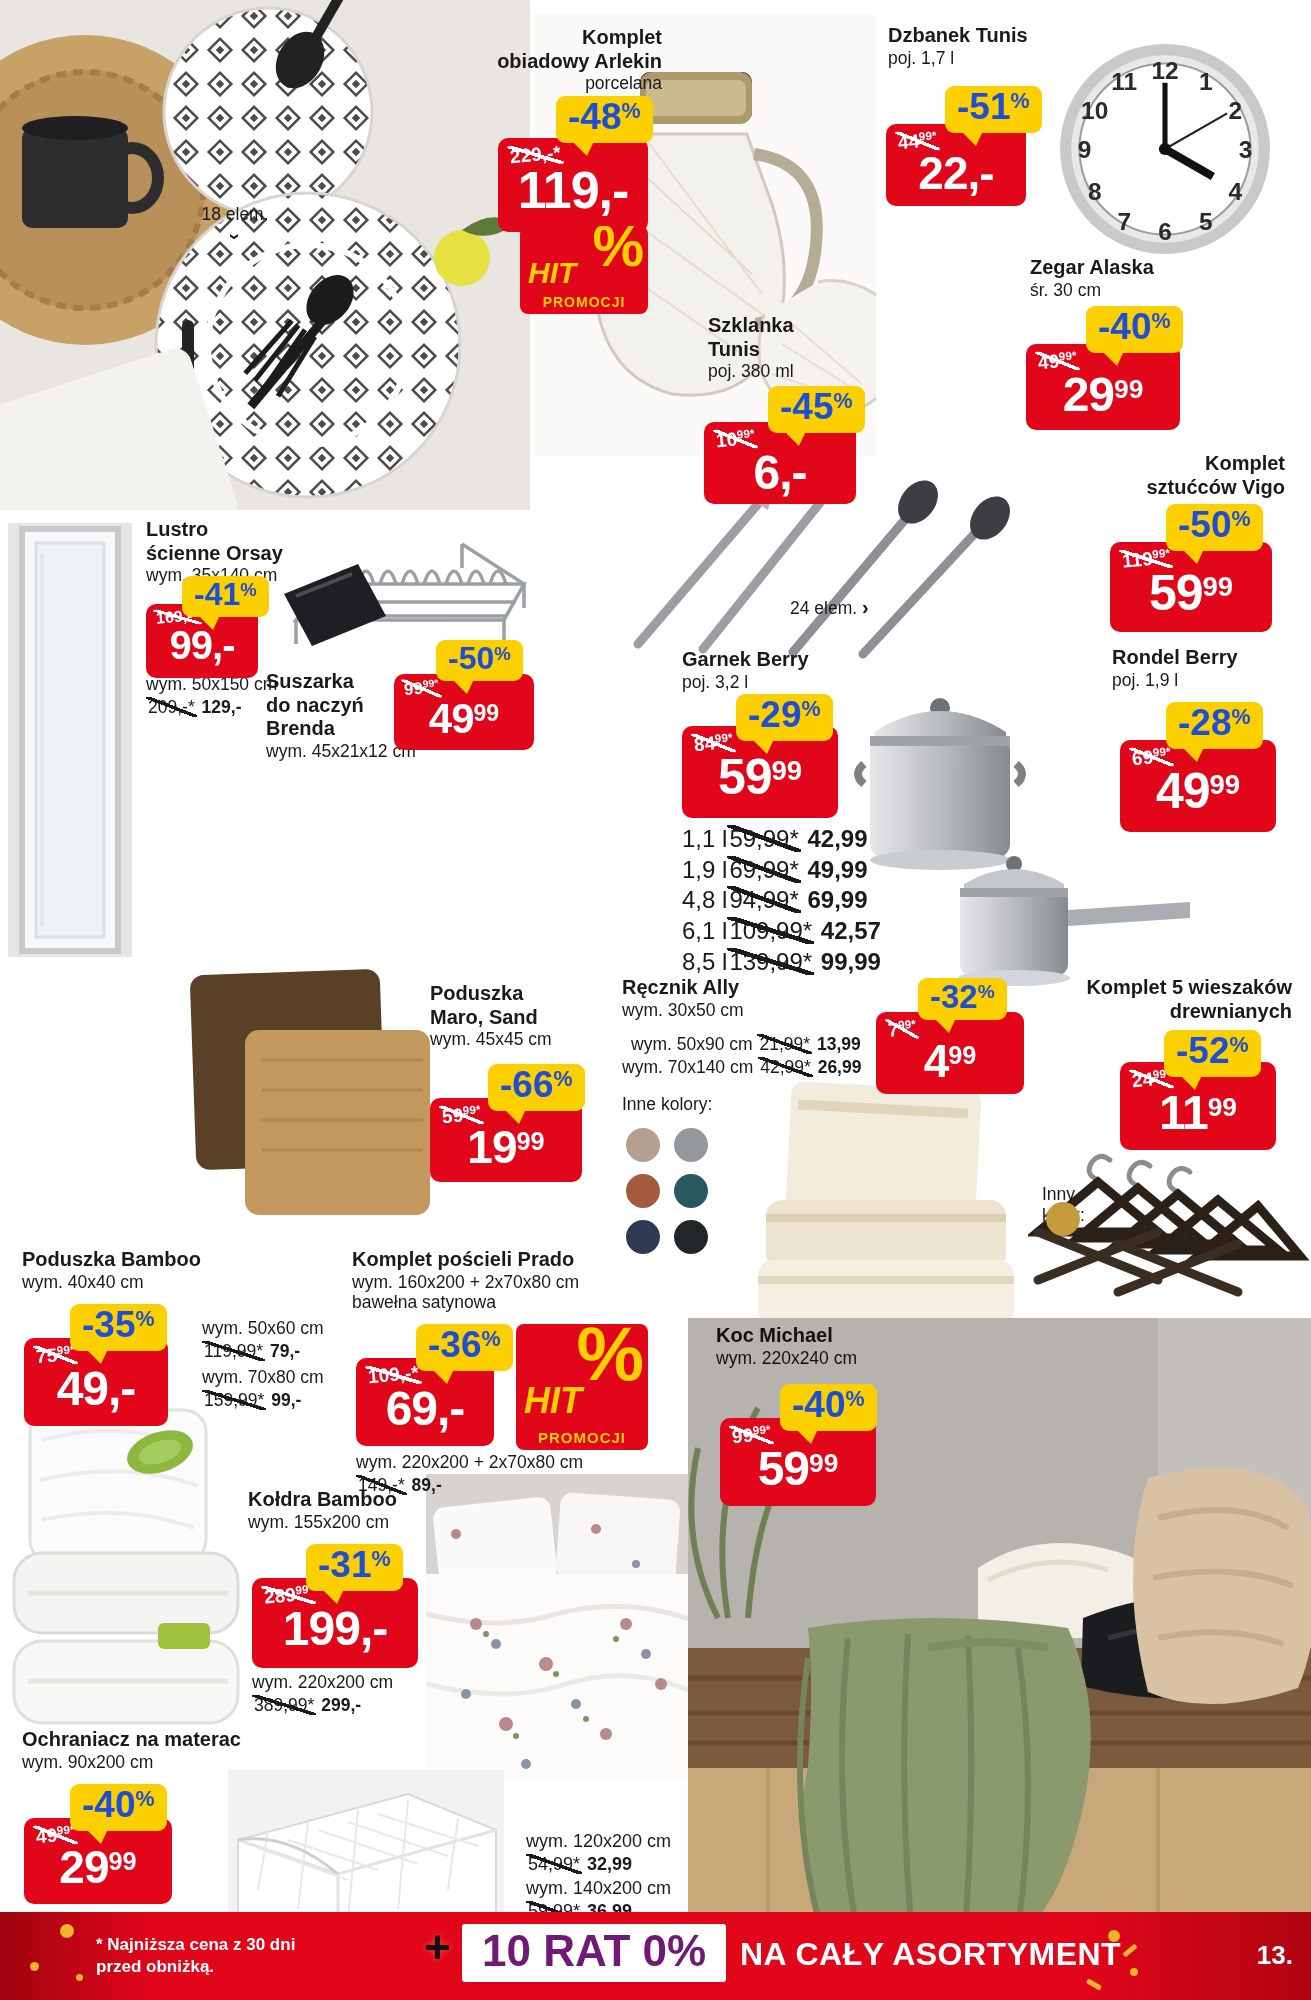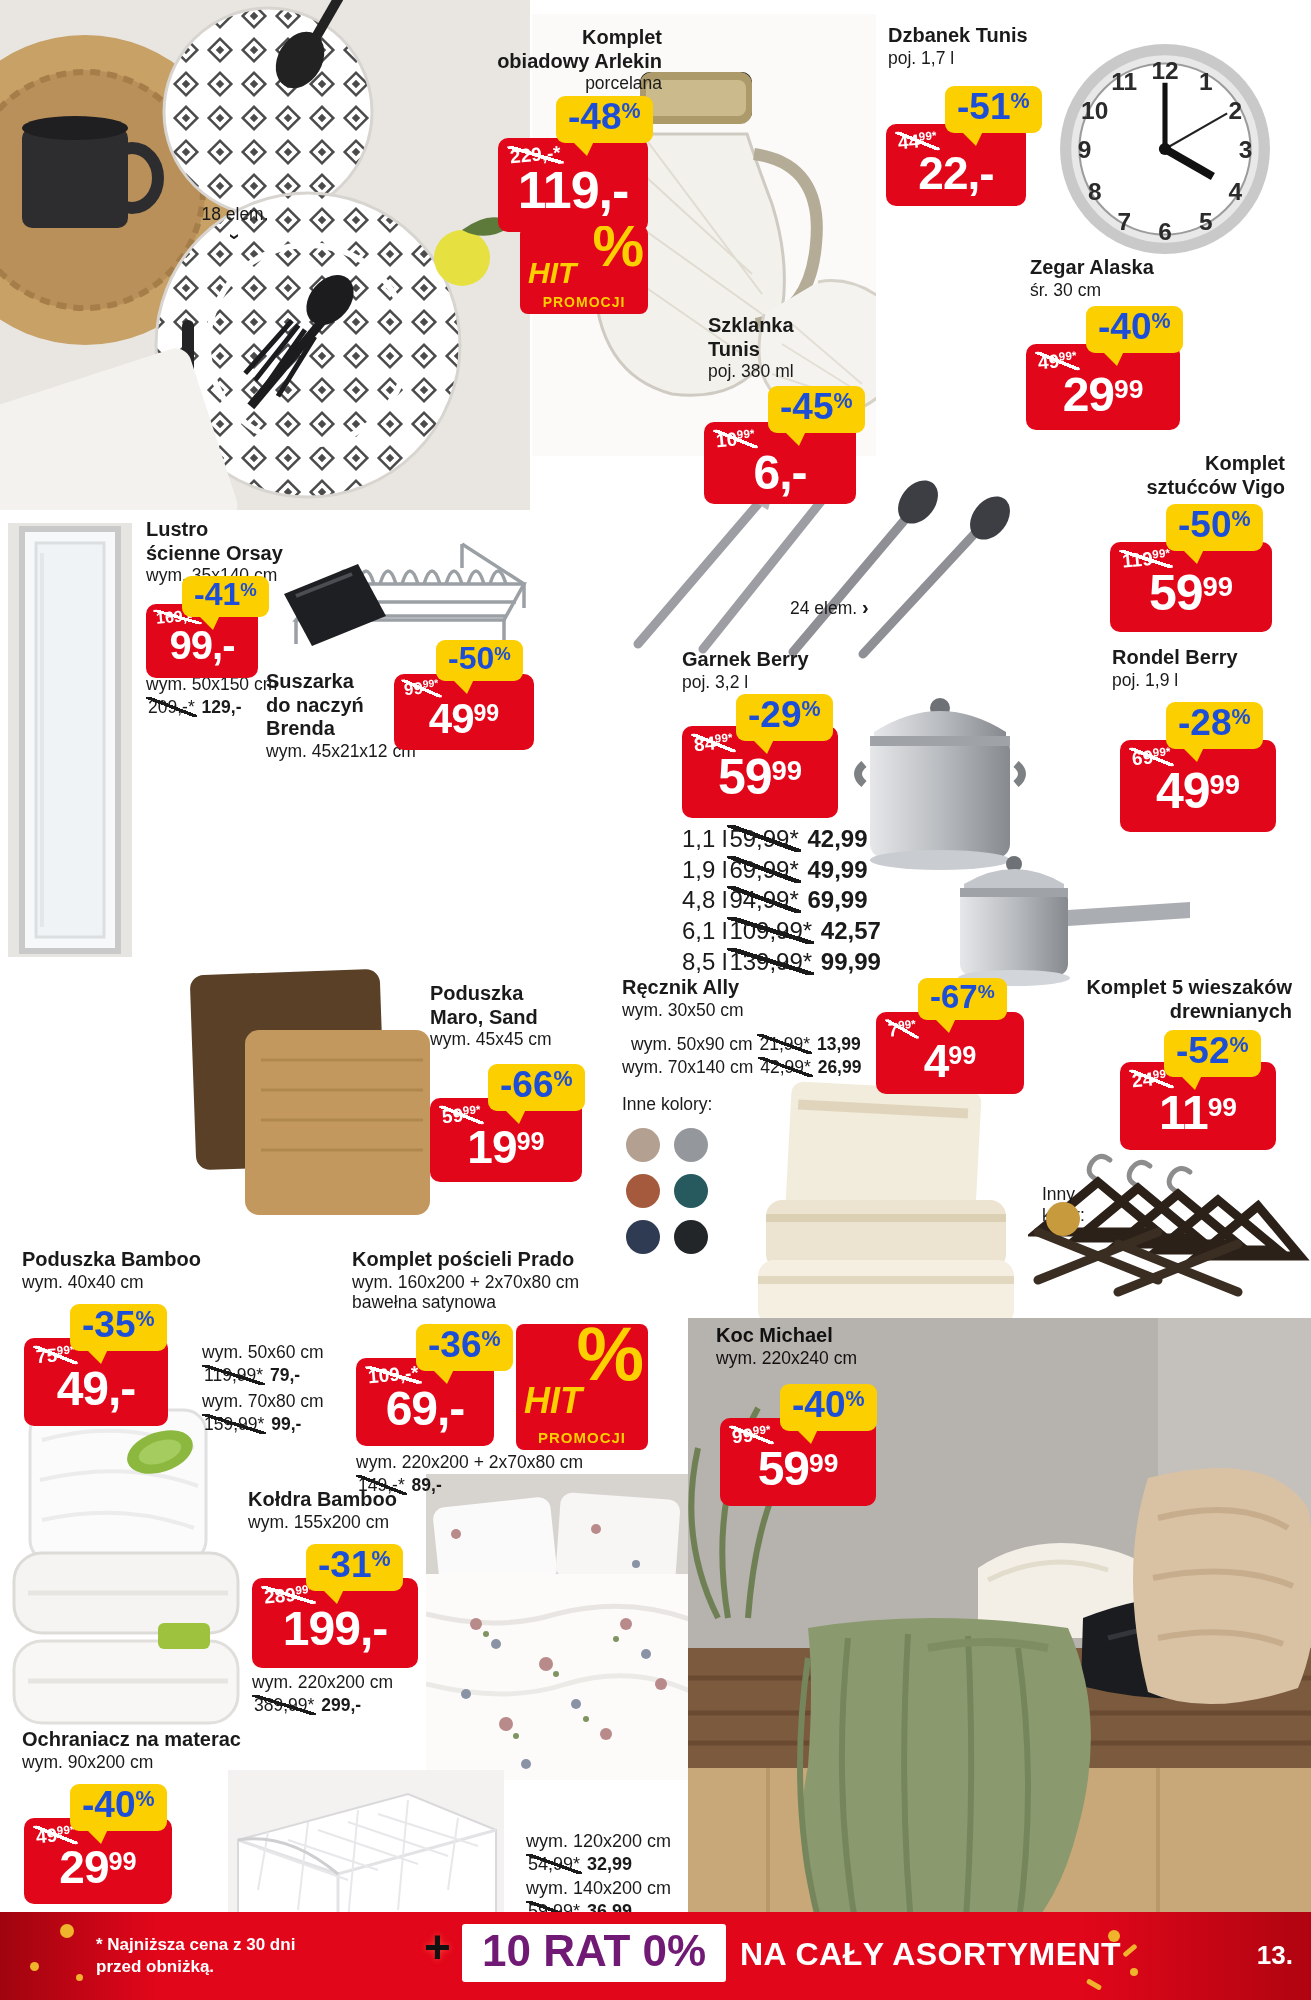--- a/index.html
+++ b/index.html
@@ -524,21 +524,21 @@
       <span class="strike">21,99*</span>
       <b>13,99</b>
     </div>
     <div class="p-var">
       <span>wym. 70x140 cm</span>
       <span class="strike">42,99*</span>
       <b>26,99</b>
     </div>
   </div>
   <div class="disc" style="left:918px;top:978px;font-size:33px;">
-    <span>-67</span><sup>%</sup>
+    <span>-32</span><sup>%</sup>
   </div>
   <div class="pricebox" style="left:876px;top:1012px;width:148px;height:82px;">
     <span class="old strike"><span>7</span><sup>99*</sup></span>
     <div class="new" style="font-size:46px;">
       <span>4</span><sup>99</sup>
     </div>
   </div>
   <div class="ptext" style="left:622px;top:1094px;">
     <div class="p-sub">Inne kolory:</div>
   </div>
@@ -576,21 +576,21 @@
   </div>
   <div class="disc" style="left:70px;top:1304px;">
     <span>-35</span><sup>%</sup>
   </div>
   <div class="pricebox" style="left:24px;top:1338px;width:144px;height:88px;">
     <span class="old strike"><span>75</span><sup>99*</sup></span>
     <div class="new" style="font-size:48px;">
       <span>49</span><span class="inline-dec">,-</span>
     </div>
   </div>
-  <div class="ptext" style="left:202px;top:1318px;width:180px;margin-top:24px;">
+  <div class="ptext" style="left:202px;top:1318px;width:180px;">
     <div class="p-sub">wym. 50x60 cm</div>
     <div class="p-var"><span class="strike">119,99*</span>
       <b>79,-</b></div>
     <div class="p-sub" style="margin-top:6px;">wym. 70x80 cm</div>
     <div class="p-var"><span class="strike">159,99*</span>
       <b>99,-</b></div>
   </div>
 
   <div class="ptext" style="left:352px;top:1248px;width:280px;">
     <div class="p-title">Komplet pościeli Prado</div>

